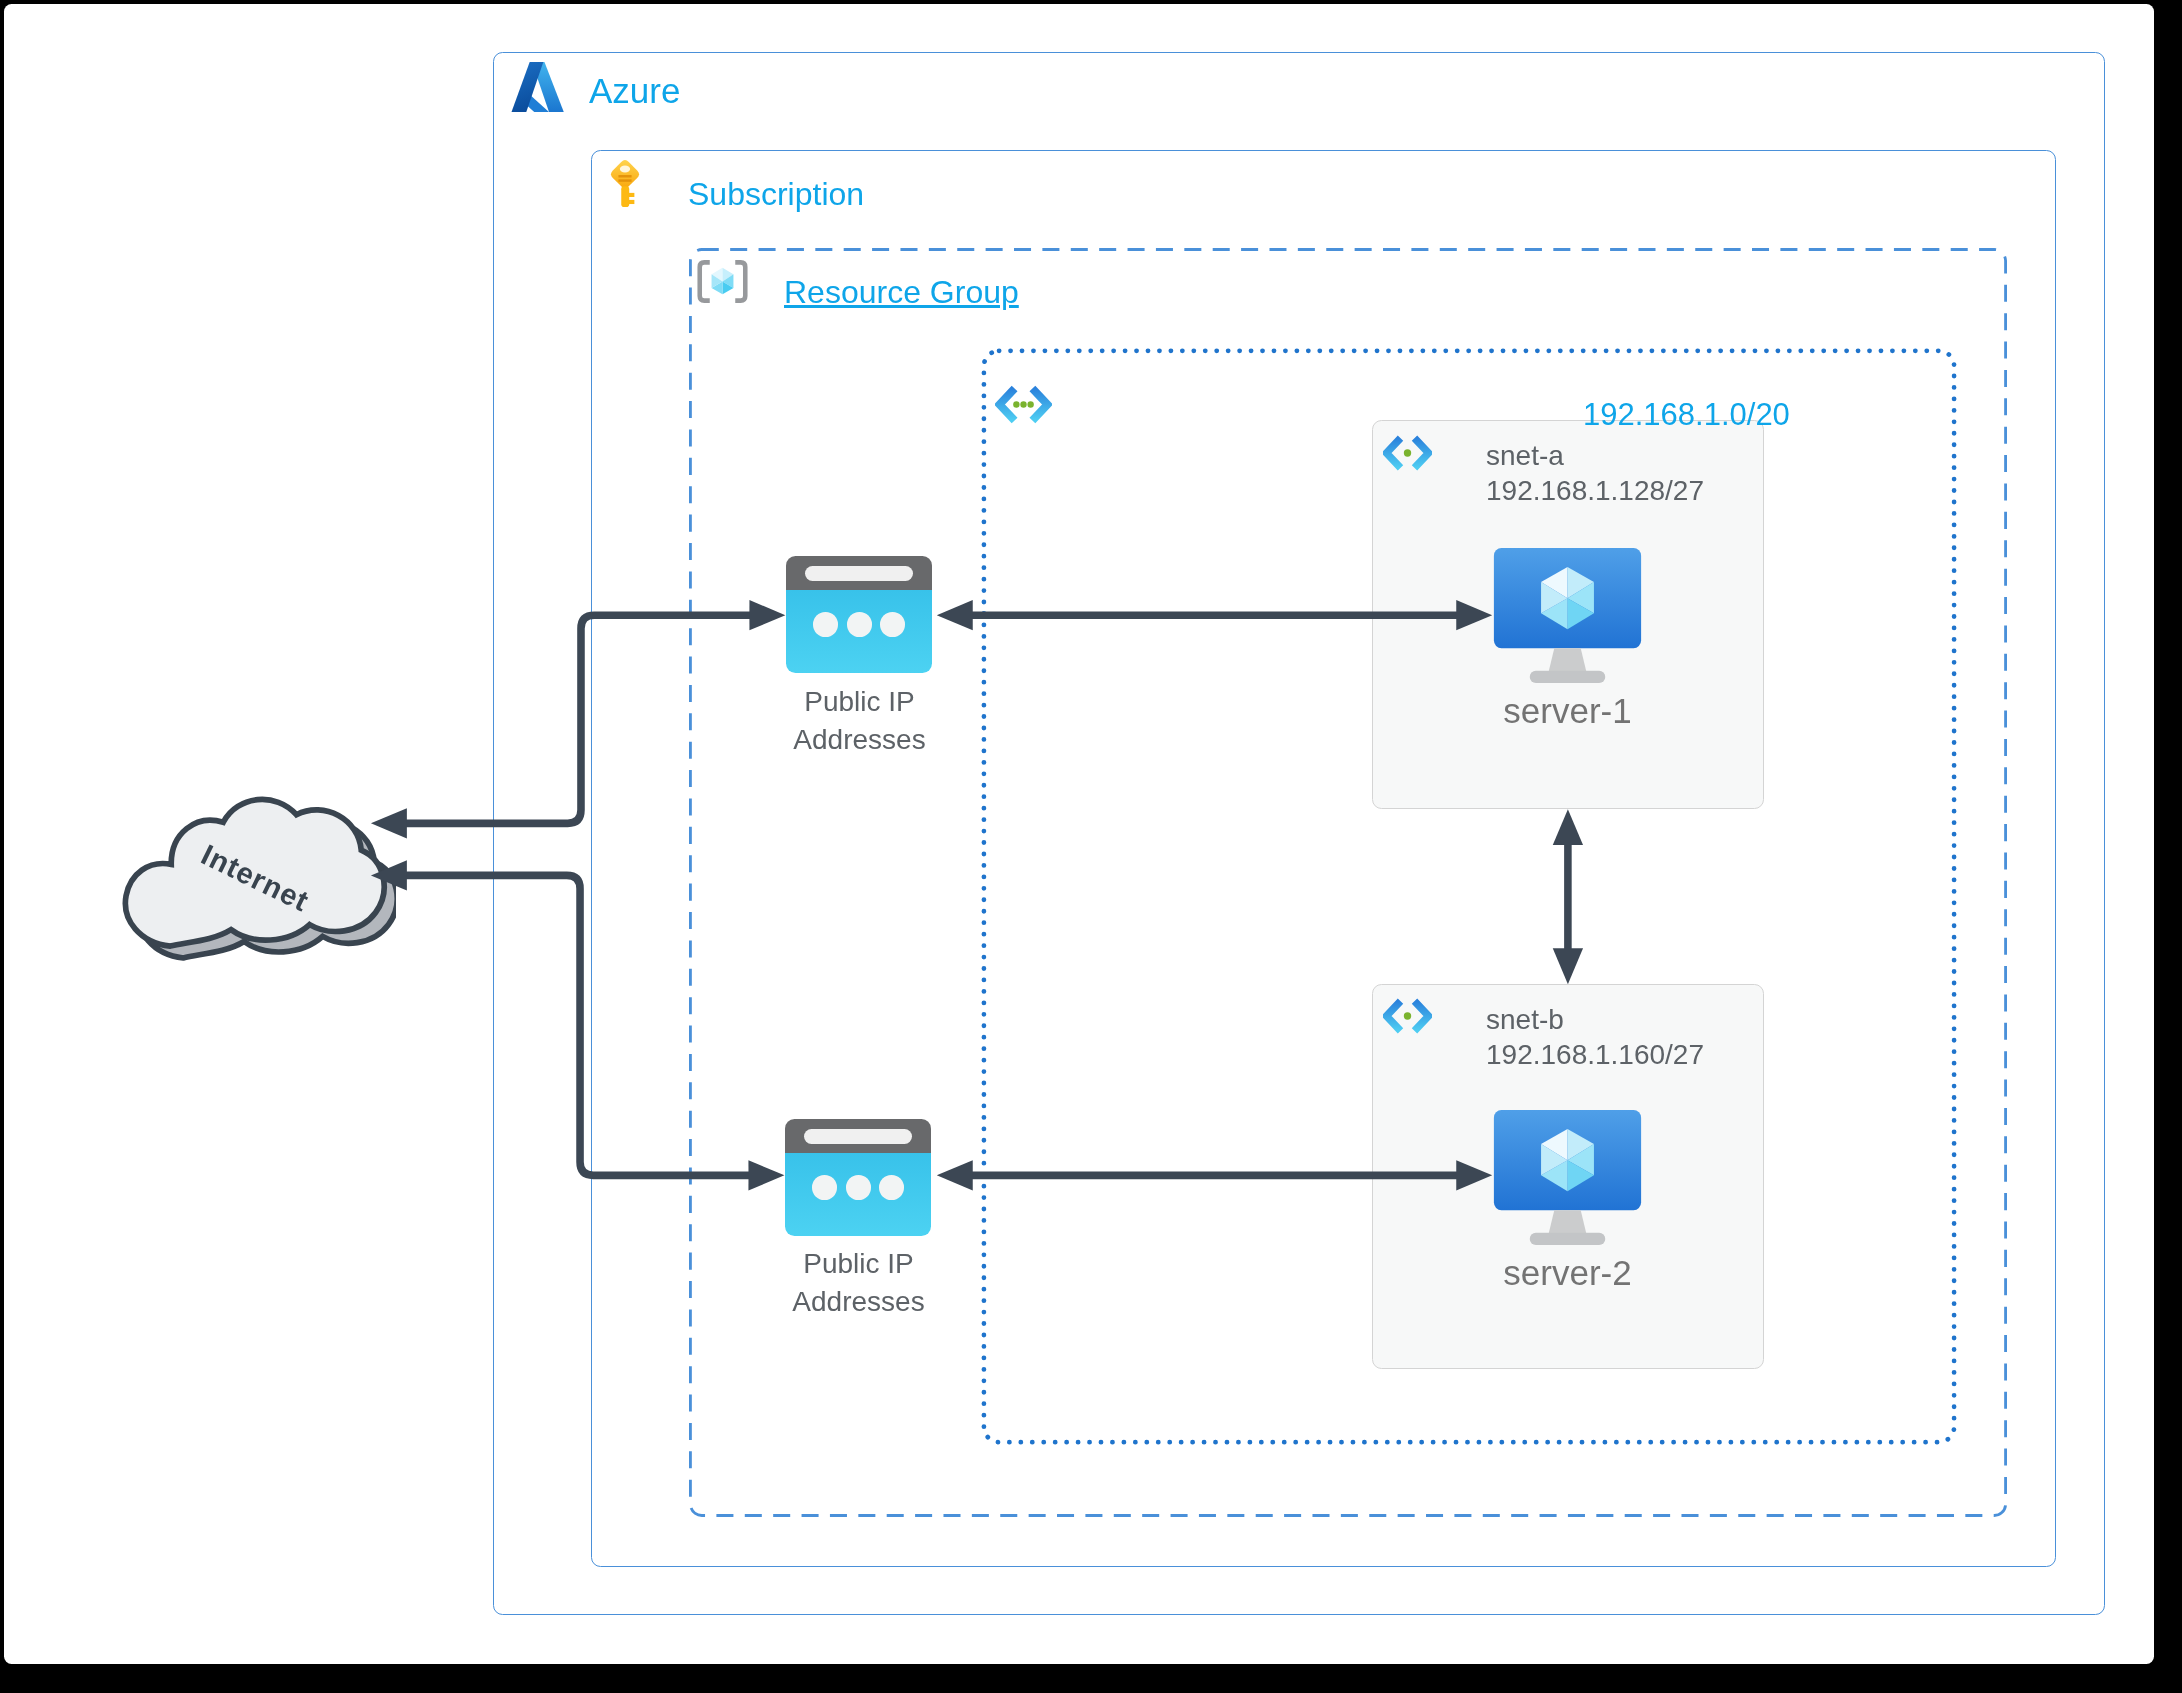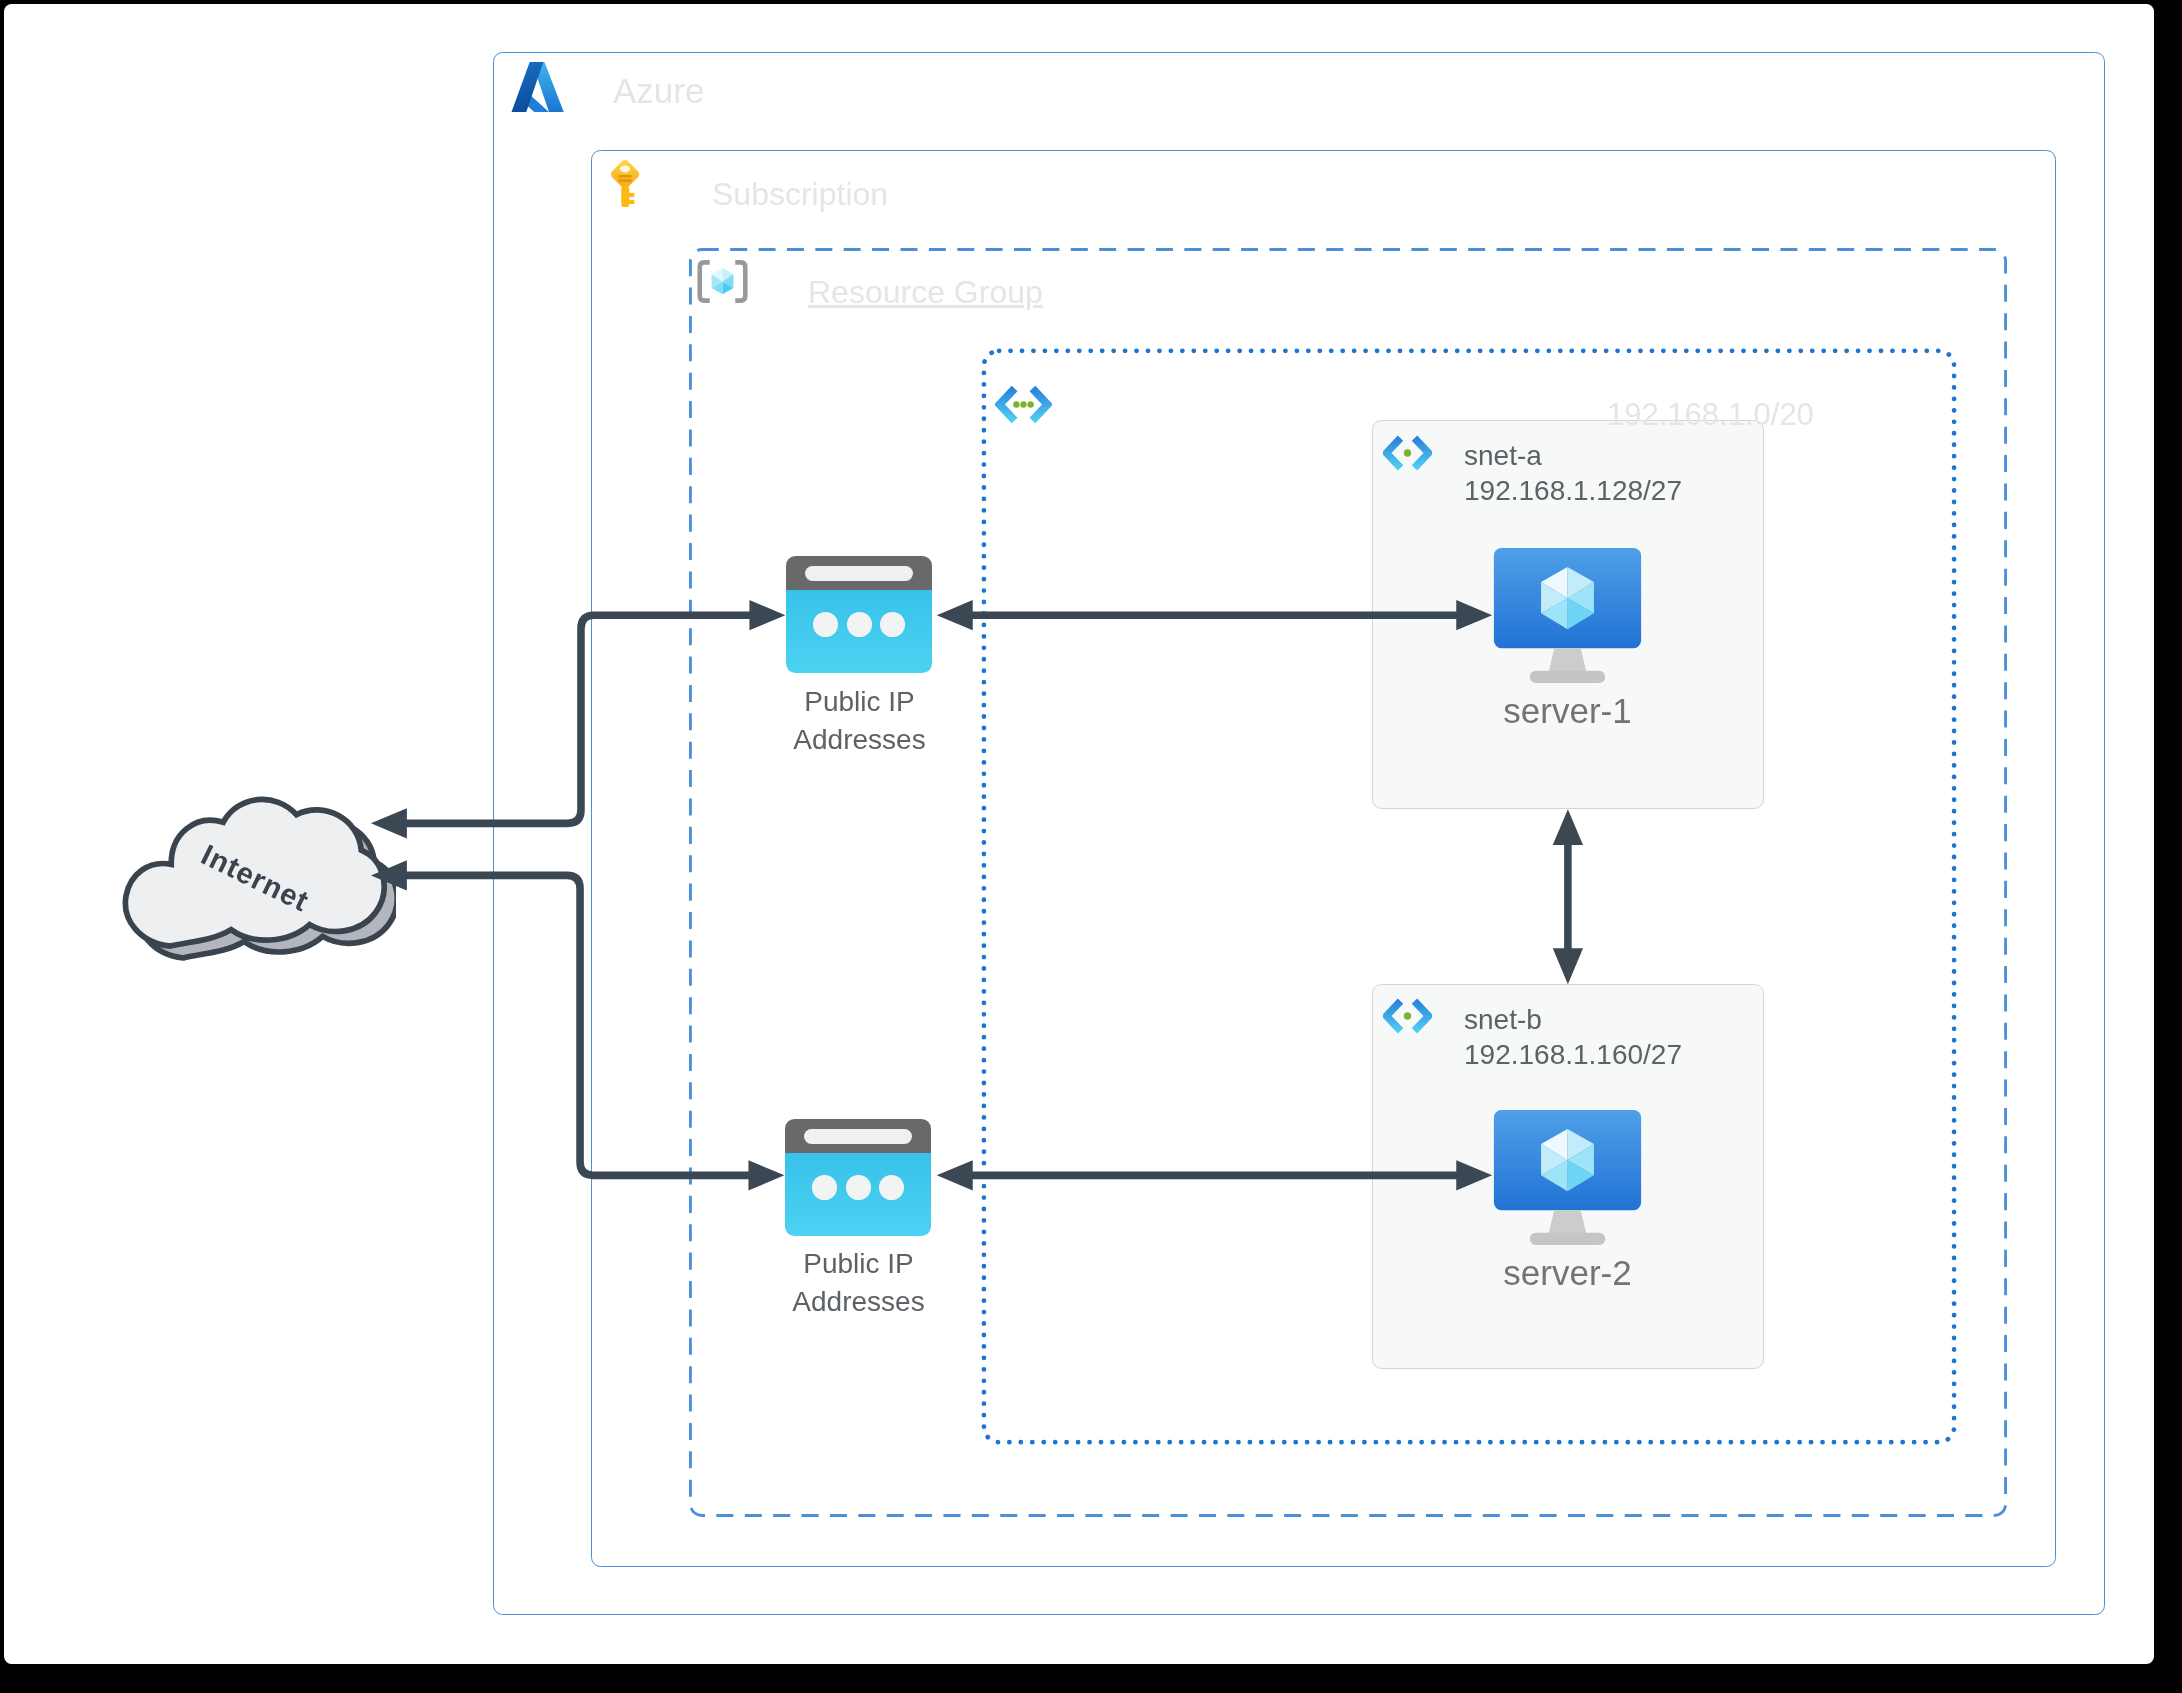--- a/index.html
+++ b/index.html
@@ -18,28 +18,28 @@
   .box{position:absolute;box-sizing:border-box;background:transparent;}
   .azure-box{left:493px;top:52px;width:1612px;height:1563px;border:1.9px solid #4a90d9;border-radius:9.5px;}
   .subscription-box{left:591px;top:150px;width:1465px;height:1417px;border:1.9px solid #4a90d9;border-radius:9.5px;}
   .rg-box{left:689px;top:248px;width:1318px;height:1269px;}
   .vnet-box{left:981px;top:348px;width:976px;height:1097px;}
   .snet-box{background:#f7f8f8;border:1.9px solid #d4d4d4;border-radius:9.5px;}
   .snet-a{left:1372px;top:420px;width:392px;height:389px;}
   .snet-b{left:1372px;top:984px;width:392px;height:385px;}
 
   .abs{position:absolute;}
-  .hdr{color:#e5e5e5;white-space:nowrap;margin-left:24px;}
+  .hdr{color:#0ea5e9;white-space:nowrap;}
   .hdr-azure{left:589px;top:70px;font-size:35px;line-height:42px;}
   .hdr-sub{left:688px;top:174px;font-size:32px;line-height:40px;}
   .hdr-rg{left:784px;top:272px;font-size:32px;line-height:40px;text-decoration:underline;}
   .hdr-vnet{left:1079px;top:388px;font-size:31px;line-height:40px;}
   .hdr-cidr{left:1583px;top:395px;font-size:31px;line-height:40px;}
 
-  .sub-label{color:#5d6267;font-size:28px;line-height:35px;white-space:nowrap;}
+  .sub-label{color:#5d6267;font-size:28px;line-height:35px;white-space:nowrap;margin-left:22px;}
   .server-label{color:#737373;font-size:35px;text-align:center;width:151px;}
   .pubip-label{color:#5d6267;font-size:28px;line-height:38px;text-align:center;width:193px;}
 
   
   .pubip{position:absolute;width:146px;height:117px;border-radius:9.5px;overflow:hidden;}
   .pubip .bar{position:absolute;left:0;top:0;width:100%;height:34px;background:#68696b;}
   .pubip .slot{position:absolute;left:19px;top:9.5px;width:108px;height:15px;border-radius:7.6px;background:#f0f0f0;}
   .pubip .body{position:absolute;left:0;top:34px;width:100%;height:83px;background:linear-gradient(180deg,#38c2ea 0%,#4cd2f2 100%);}
   .pubip .dot{position:absolute;width:24.6px;height:24.6px;border-radius:50%;background:#f2f4f4;top:22px;}
   .pubip .d1{left:27.4px;} .pubip .d2{left:61px;} .pubip .d3{left:94px;}

